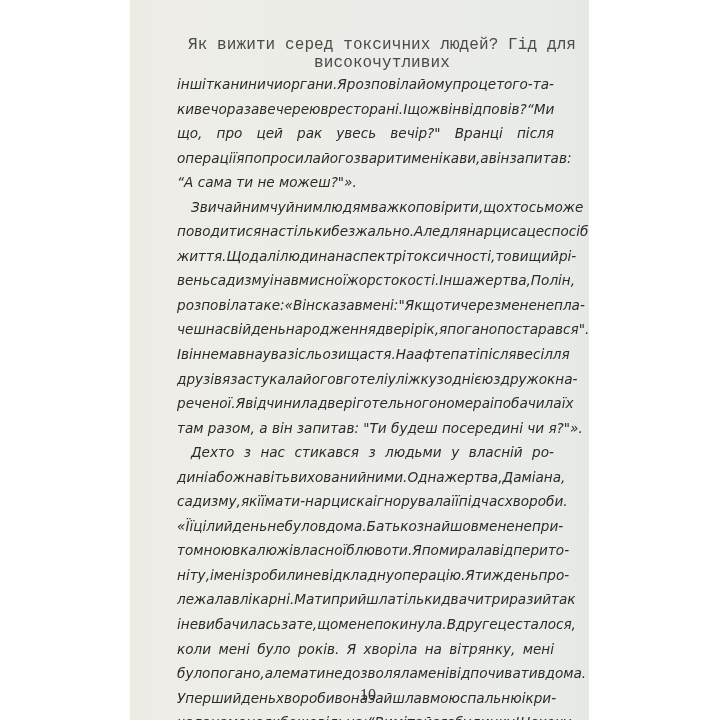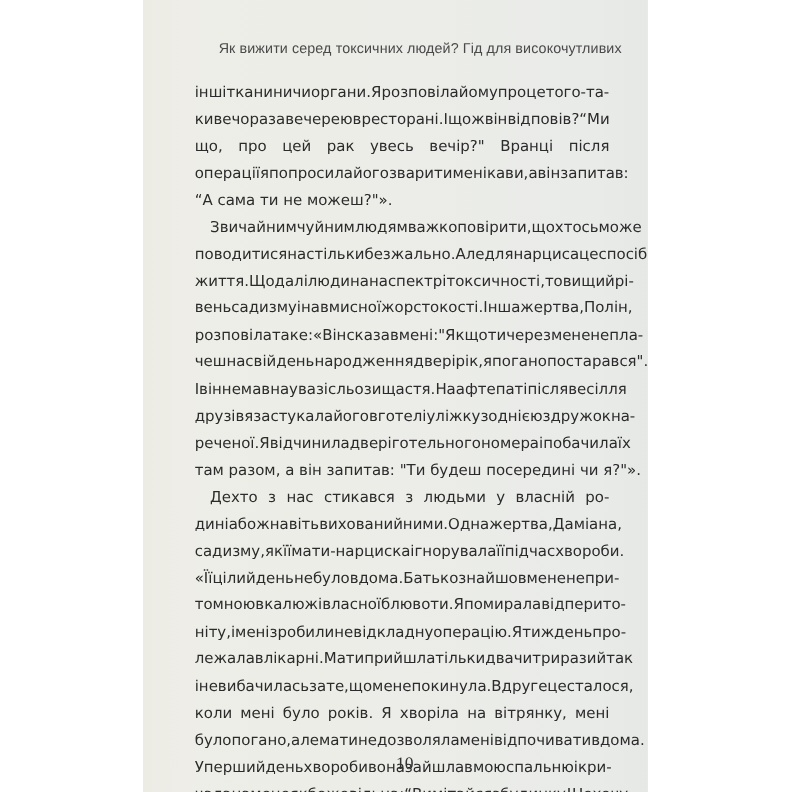--- a/index.html
+++ b/index.html
@@ -6,29 +6,29 @@
   body {
     width:720px; height:720px; background:#ffffff; position:relative; overflow:hidden;
     font-family: "DejaVu Serif", serif;
   }
   .page {
     position:absolute; left:130px; top:0; width:459px; height:720px;
     background: linear-gradient(90deg, #ecebe4 0%, #eeede7 8%, #ecede8 50%, #e9ebe8 90%, #e6e8e6 100%);
   }
   .running-head {
     position:absolute; top:36px; left:0; width:504px; text-align:center;
-    font-size:13px; color:#4a4a4a; letter-spacing:0.1px;
-    font-family: Liberation Sans, sans-serif;
+    font-size:16px; color:#4a4a4a; letter-spacing:0.1px;
+    font-family: Liberation Mono, monospace;
   }
   .body-text {
     position:absolute; left:47px; top:72px; width:377px;
     font-size:13.6px; line-height:24.55px; color:#2b2b2b;
     font-family: "DejaVu Sans", sans-serif;
   }
-  .line { white-space:nowrap; display:flex; justify-content:space-between; height:24.55px; }
+  .line { white-space:nowrap; display:flex; justify-content:space-between; height:24.55px;font-style:italic; }
   .line.last { justify-content:flex-start; }
   .line.indent { padding-left:14px; }
   .line span.w { display:inline-block; }
   .page-number {
     position:absolute; top:686px; left:0; width:476px; text-align:center;
     font-size:16px; color:#333; font-family: "Liberation Serif", serif;
   }
 </style>
 </head>
 <body>

